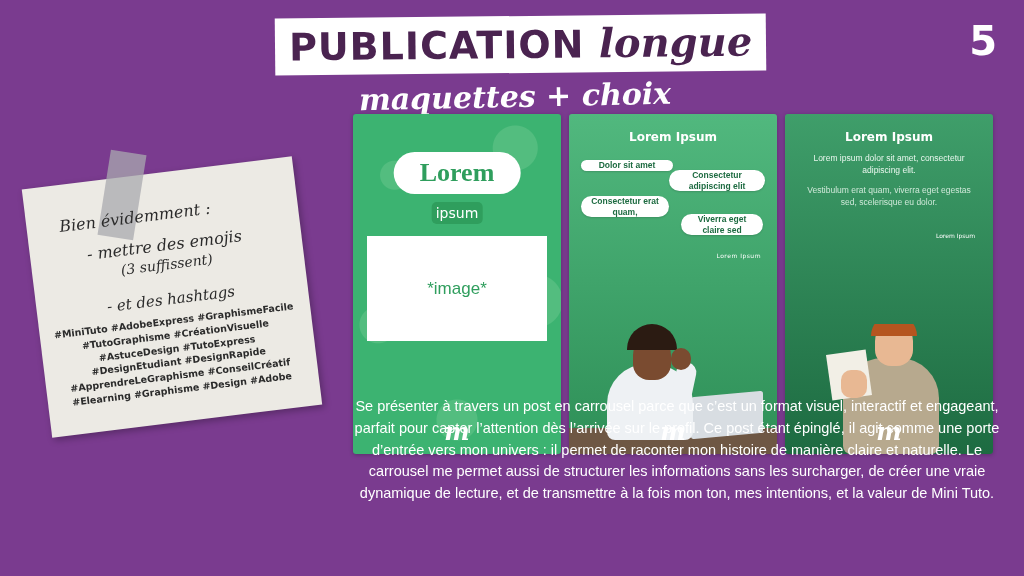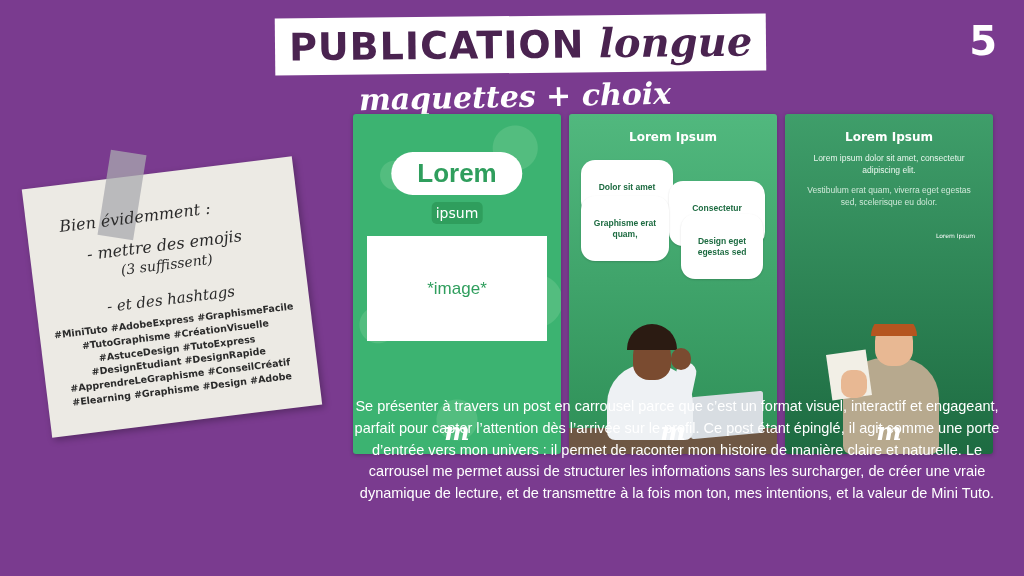--- a/index.html
+++ b/index.html
@@ -95,21 +95,21 @@
     position: absolute;
     left: 50%;
     transform: translateX(-50%);
     top: 38px;
     background: #ffffff;
     color: #2f9e5d;
     border-radius: 22px;
     padding: 6px 26px;
     font-size: 26px;
     font-weight: bold;
-    font-family: Liberation Sans, sans-serif;
+    font-family: Liberation Serif, serif;
   }
   .cover-badge2 {
     position: absolute;
     left: 50%;
     transform: translateX(-50%);
     top: 88px;
     background: #2f9e5d;
     color: #ffffff;
     border-radius: 5px;
     padding: 3px 4px;
@@ -157,29 +157,29 @@
     color: #ffffff;
     font-size: 12px;
     font-weight: bold;
     font-family: "DejaVu Sans", sans-serif;
   }
   .bubble {
     position: absolute;
     background: #ffffff;
     color: #1d6b41;
     border-radius: 14px;
-    padding: 22px 9px;
+    padding: 0 9px;
     font-size: 8.5px;
     font-weight: bold;
     line-height: 1.25;
     text-align: center;
     box-shadow: 0 1px 2px rgba(0,0,0,.15);
   }
   .b1 { left: 12px;  top: 46px;  width: 74px; }
-  .b2 { right: 12px; top: 67px;  width: 78px; margin-left: 24px; }
+  .b2 { right: 12px; top: 56px;  width: 78px; margin-left: 24px; }
   .b3 { left: 12px;  top: 82px;  width: 70px; }
   .b4 { right: 14px; top: 100px; width: 64px; }
   .tiny-logo {
     position: absolute;
     right: 16px;
     top: 138px;
     color: #ffffff;
     font-size: 6px;
     letter-spacing: .5px;
     font-family: "DejaVu Sans", sans-serif;
@@ -393,22 +393,22 @@
     <div class="cover-badge">Lorem</div>
     <div class="cover-badge2">ipsum</div>
     <div class="cover-imgbox">*image*</div>
     <div class="logo-m">m</div>
   </div>
 
   <div class="card card-2">
     <div class="card-head">Lorem Ipsum</div>
     <div class="bubble b1">Dolor sit amet</div>
     <div class="bubble b2">Consectetur adipiscing elit</div>
-    <div class="bubble b3">Graphisme erat quam,</div>
-    <div class="bubble b4">Design eget egestas sed</div>
+    <div class="bubble b3">Consectetur erat quam,</div>
+    <div class="bubble b4">Viverra eget claire sed</div>
     <div class="tiny-logo">Lorem Ipsum</div>
     <div class="person">
       <div class="desk"></div>
       <div class="laptop"></div>
       <div class="torso"></div>
       <div class="arm"></div>
       <div class="head"></div>
       <div class="hair"></div>
       <div class="hand"></div>
     </div>

